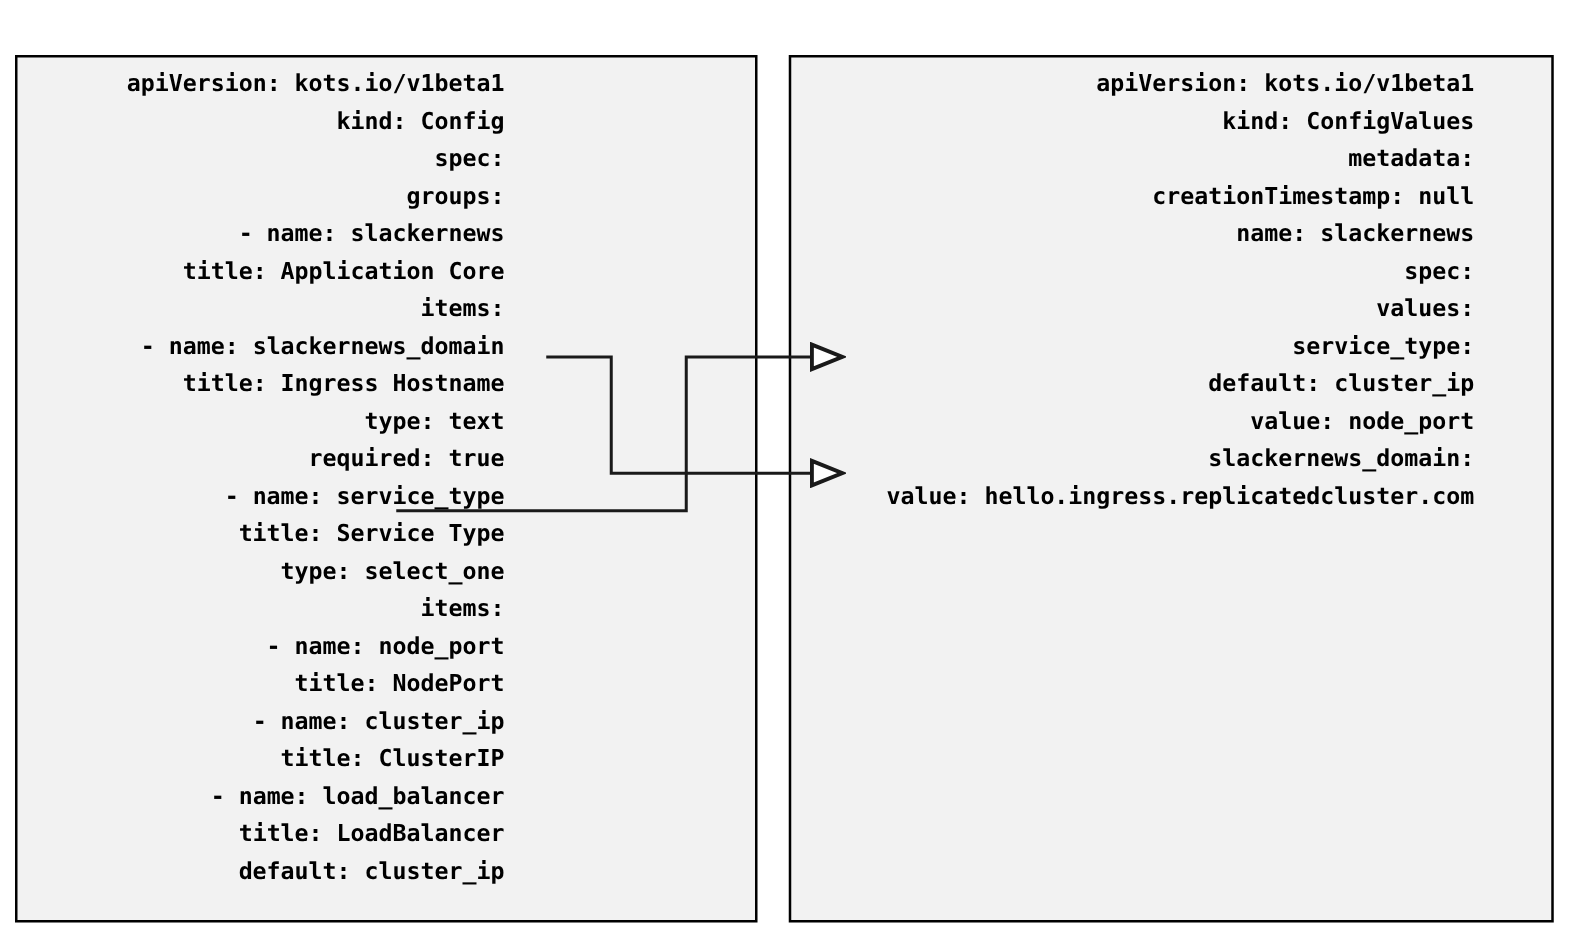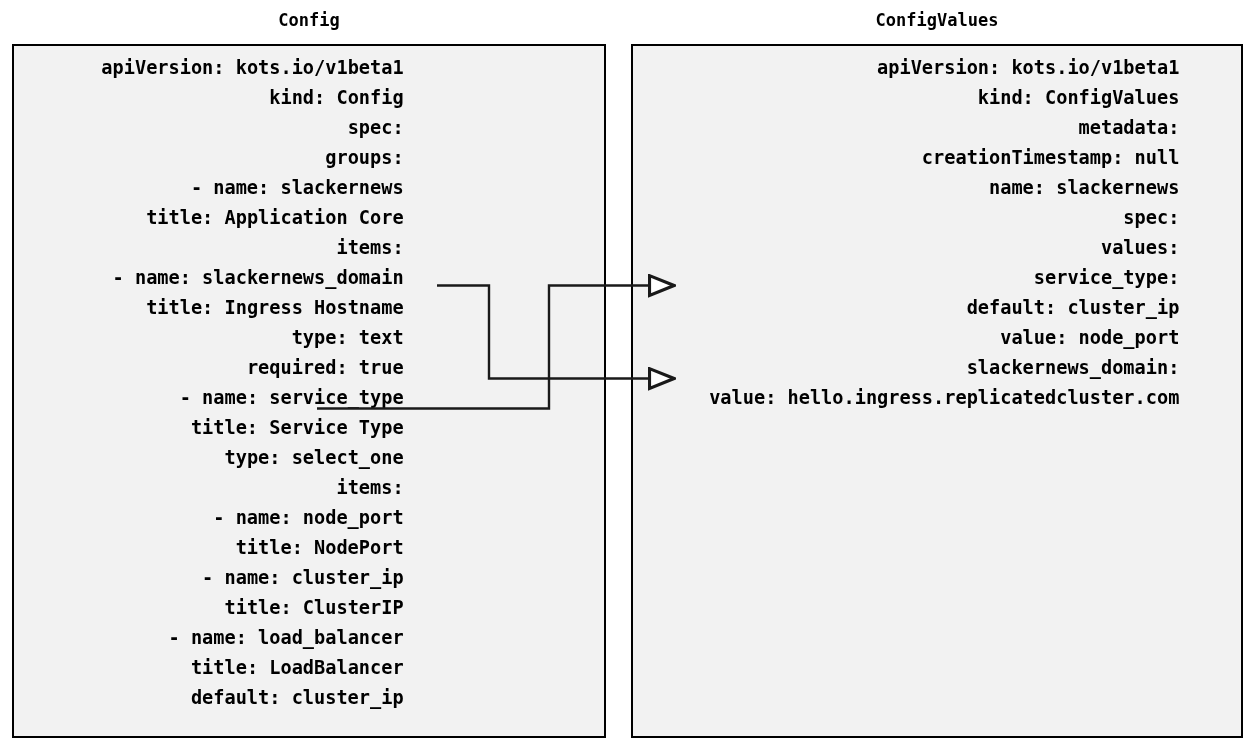--- a/index.html
+++ b/index.html
@@ -70,23 +70,21 @@
     width: 1258px;
     height: 756px;
     pointer-events: none;
   }
 </style>
 </head>
 <body>
 
 <div class="canvas">
 
-  <div class="panel-title" id="title-config">Config</div>
 
-  <div class="panel-title" id="title-values">ConfigValues</div>
 
   <div class="panel" id="panel-config">
     <pre class="code-block">apiVersion: kots.io/v1beta1
 kind: Config
 spec:
   groups:
     - name: slackernews
       title: Application Core
       items:
         - name: slackernews_domain

